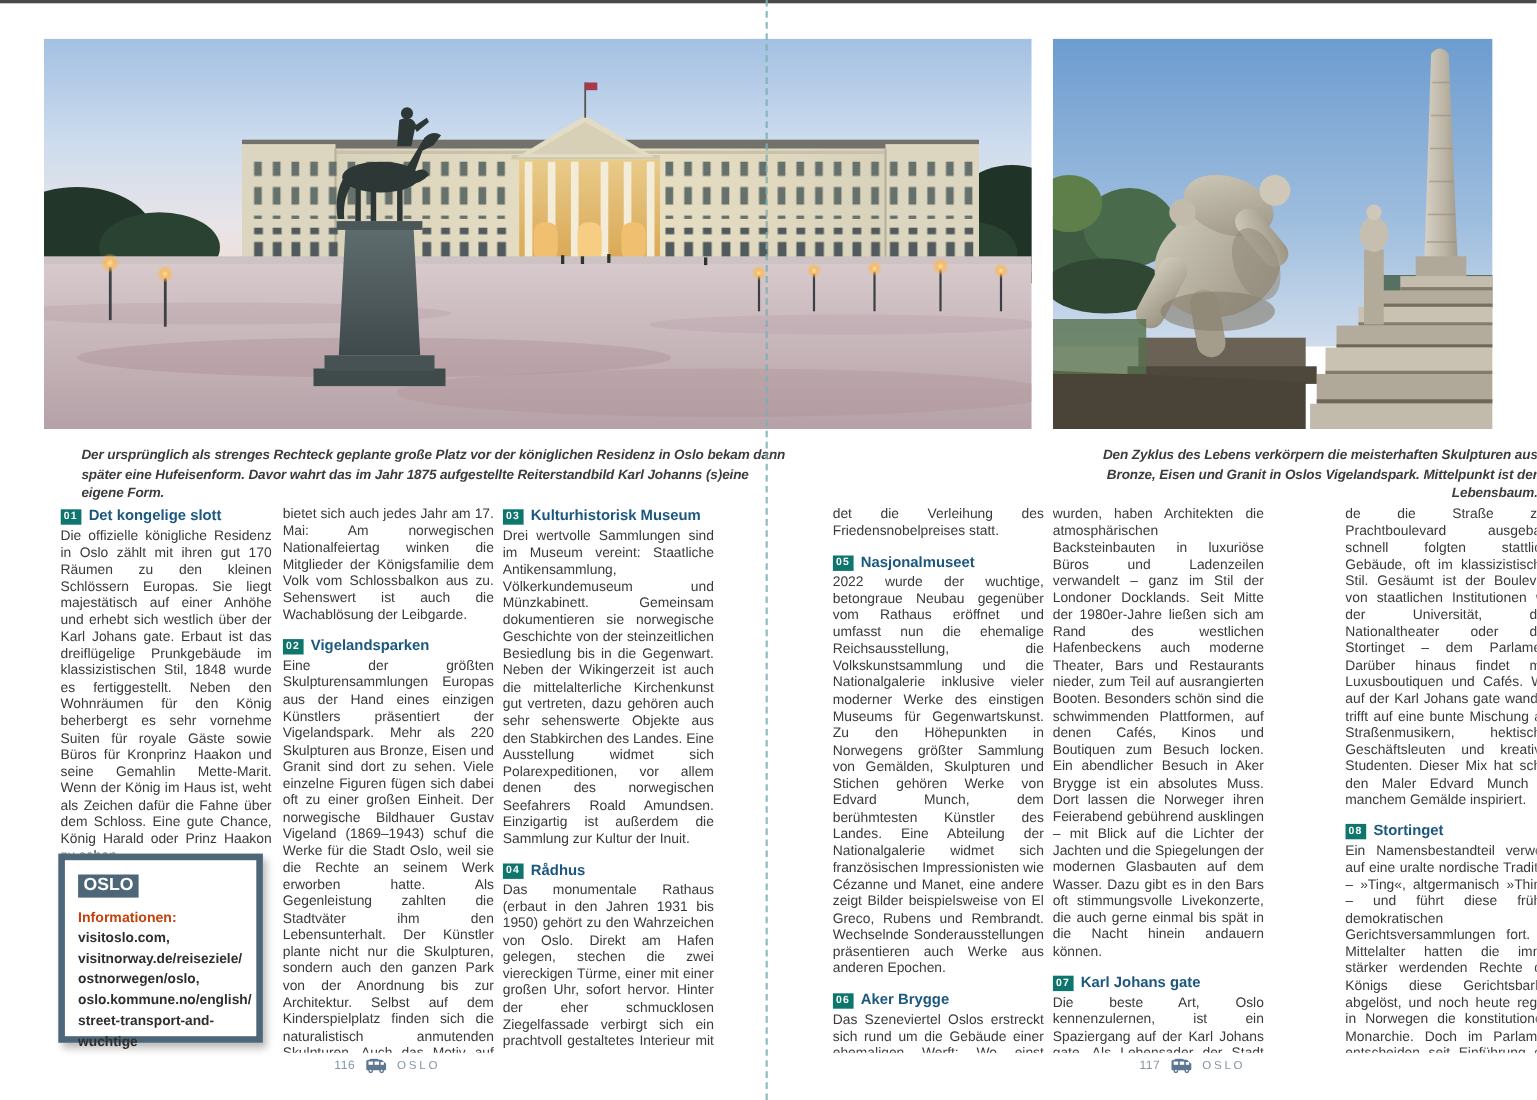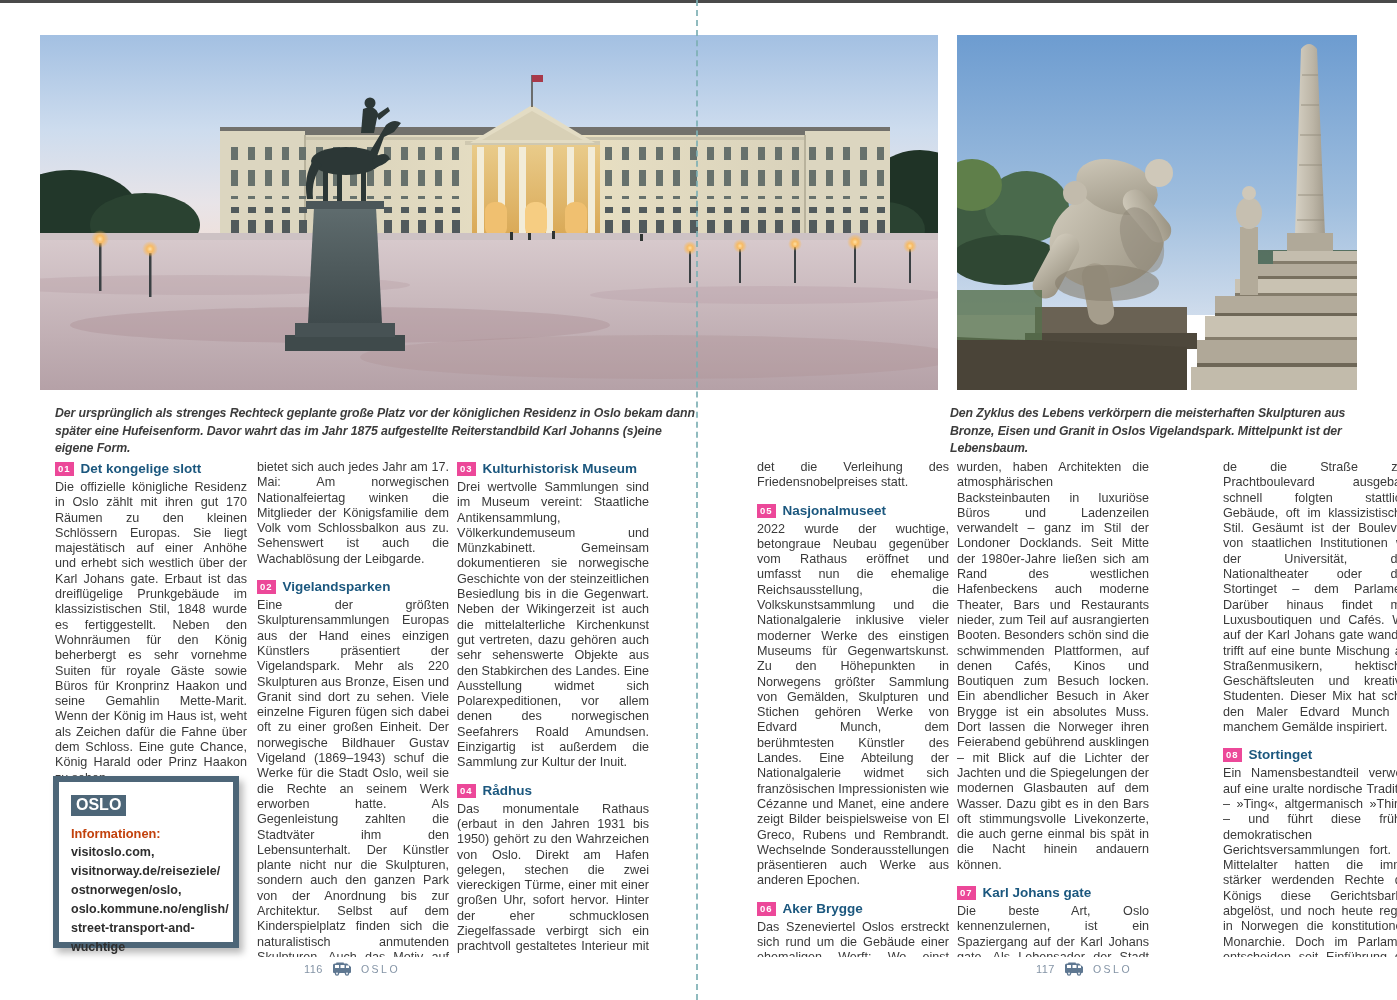--- a/index.html
+++ b/index.html
@@ -15,39 +15,40 @@
   .photo{position:absolute;top:35px;overflow:hidden;}
   .photo svg{display:block;}
   .photo-left{left:40px;width:898px;height:355px;}
   .photo-right{left:957px;width:400px;height:355px;}
 
   .caption{
     position:absolute;top:405px;
     font-style:italic;font-weight:bold;
     font-size:12.3px;line-height:17.5px;color:#3c3c3c;
     letter-spacing:-0.1px;
+    margin-left:19px;
   }
   .caption-left{left:55px;width:645px;text-align:left;}
-  .caption-right{left:950px;width:407px;}
+  .caption-right{left:972px;width:407px;text-align:right;}
 
   .col{
     position:absolute;top:460px;width:192px;height:497px;overflow:hidden;
     font-size:12.6px;line-height:15.3px;text-align:justify;
   }
   .col p{margin:0;}
   .c1{left:55px;} .c2{left:257px;} .c3{left:457px;}
   .c4{left:757px;} .c5{left:957px;} .c6{left:1223px;}
 
   h3.sec{
     margin:0 0 3px 0;font-size:13.5px;line-height:17px;
     color:#1b577e;font-weight:bold;text-align:left;
   }
   h3.sec.later{margin-top:11px;}
   .badge{
-    display:inline-block;background:#ec4899;color:#ffffff;
+    display:inline-block;background:#0f766e;color:#ffffff;
     font-size:9.5px;font-weight:bold;line-height:12px;
     padding:1px 3px;margin-right:7px;vertical-align:1px;
     letter-spacing:1px;
   }
 
   .infobox{
     position:absolute;left:53px;top:776px;width:186px;height:172px;
     box-sizing:border-box;background:#ffffff;
     border:6px solid #4d6678;
     box-shadow:4px 5px 7px rgba(0,0,0,0.28);

